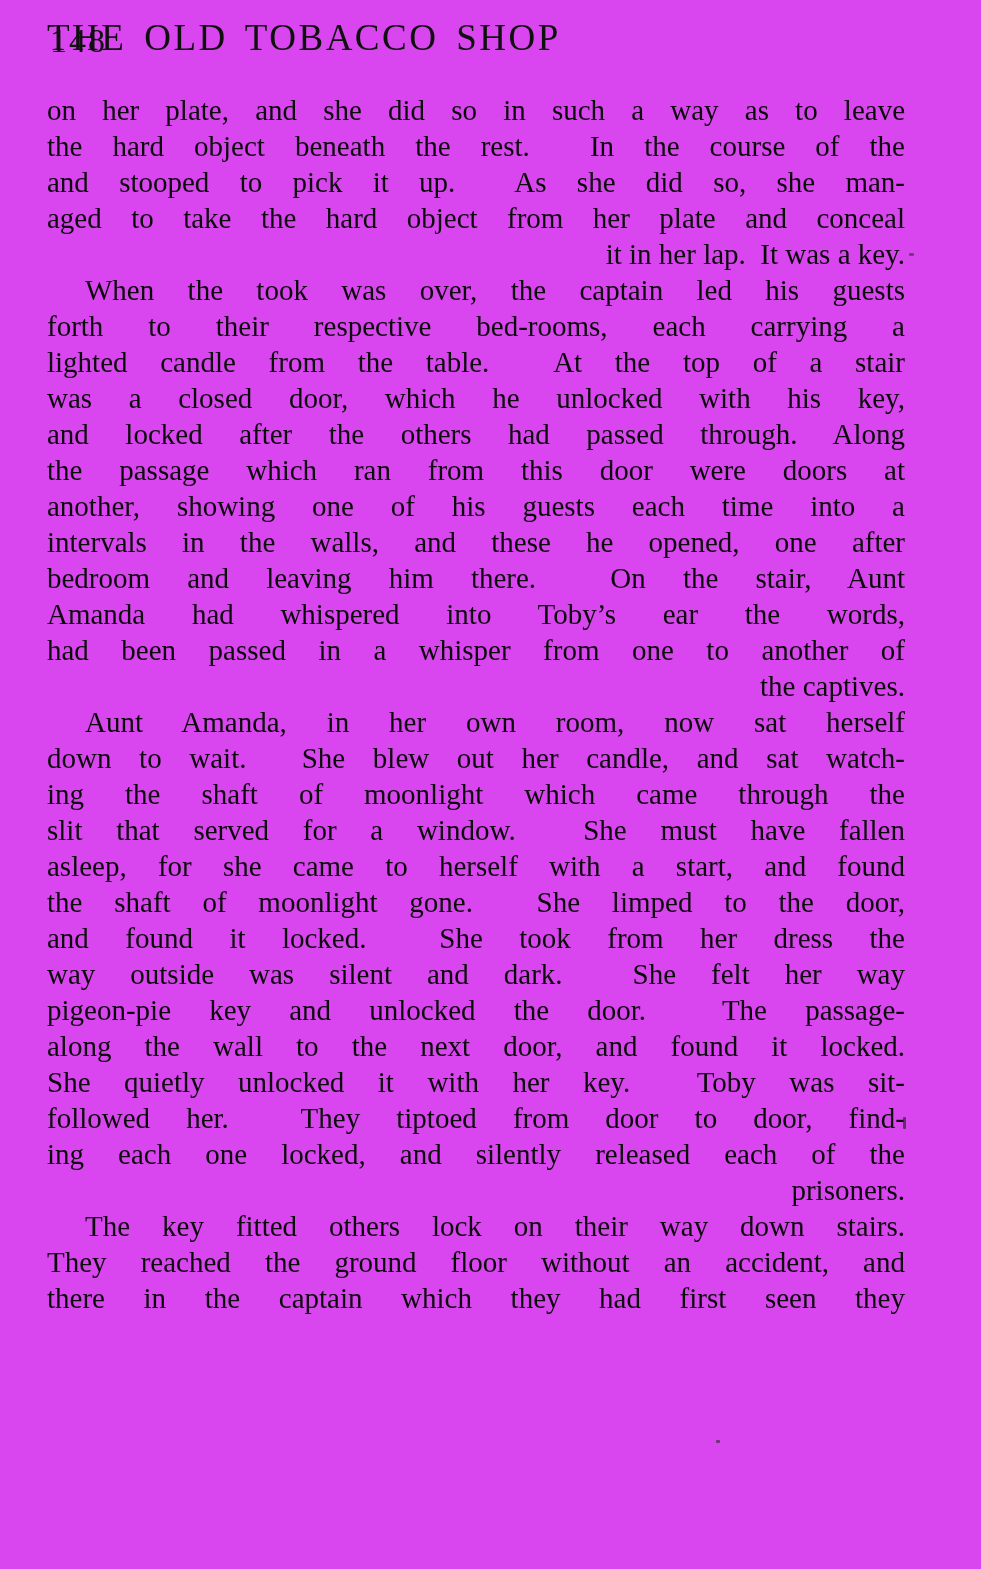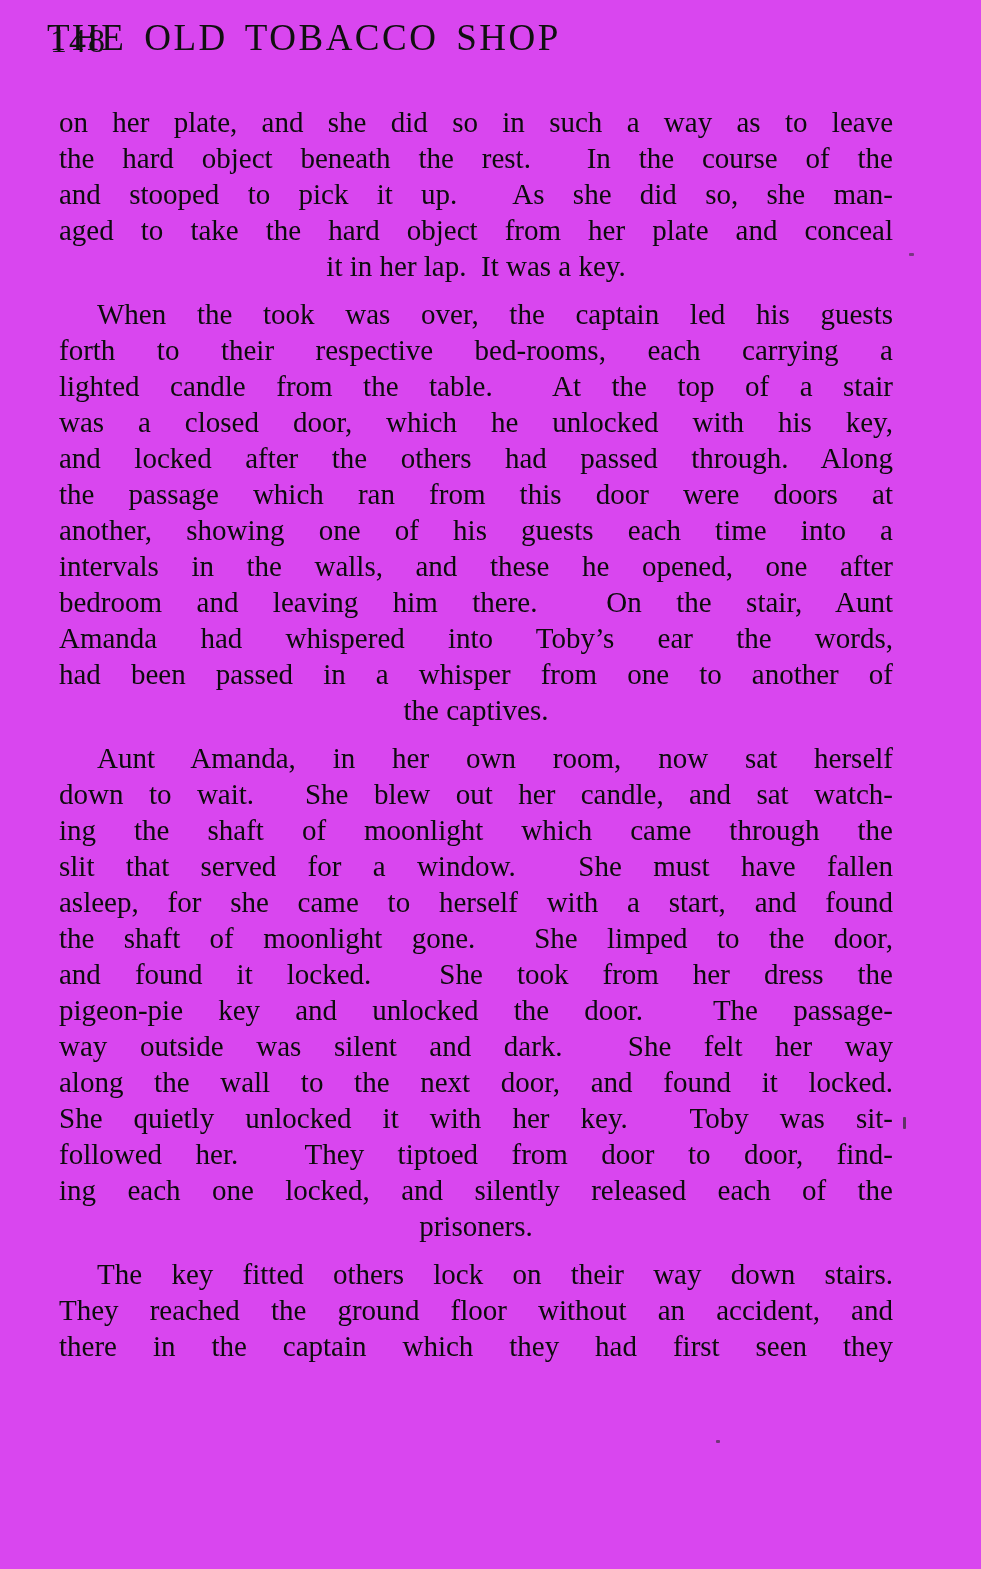--- a/index.html
+++ b/index.html
@@ -44,29 +44,29 @@
     white-space: nowrap;
   }
   .text-block {
     position: absolute;
     top: 92px;
     left: 47px;
     width: 858px;
     font-size: 29px;
     line-height: 36px;
   }
-  .paragraph { margin: 12px; }
+  .paragraph { margin: 0; }
   .line {
     white-space: pre-wrap;
     text-align: justify;
     text-align-last: justify;
     color: #0c0c0c;
   }
   .line.no-stretch {
-    text-align: center;
+    text-align: right;
     text-align-last: auto;
   }
   .line.indented { text-indent: 38px; }
   .scan-artifact {
     position: absolute;
     background: #2a2a2a;
     border-radius: 1px;
   }
   .artifact-tick-1 { left: 909px; top: 253px; width: 5px; height: 3px; opacity: .55; }
   .artifact-tick-2 { left: 903px; top: 1117px; width: 3px; height: 12px; opacity: .7; }
@@ -105,22 +105,22 @@
         <div class="line no-stretch">the captives.</div>
       </div>
       <div class="paragraph">
         <div class="line indented">Aunt Amanda, in her own room, now sat herself</div>
         <div class="line">down to wait.  She blew out her candle, and sat watch-</div>
         <div class="line">ing the shaft of moonlight which came through the</div>
         <div class="line">slit that served for a window.  She must have fallen</div>
         <div class="line">asleep, for she came to herself with a start, and found</div>
         <div class="line">the shaft of moonlight gone.  She limped to the door,</div>
         <div class="line">and found it locked.  She took from her dress the</div>
+        <div class="line">way outside was silent and dark.  She felt her way</div>
         <div class="line">pigeon-pie key and unlocked the door.  The passage-</div>
-        <div class="line">way outside was silent and dark.  She felt her way</div>
         <div class="line">along the wall to the next door, and found it locked.</div>
         <div class="line">She quietly unlocked it with her key.  Toby was sit-</div>
         <div class="line">followed her.  They tiptoed from door to door, find-</div>
         <div class="line">ing each one locked, and silently released each of the</div>
         <div class="line no-stretch">prisoners.</div>
       </div>
       <div class="paragraph">
         <div class="line indented">The key fitted others lock on their way down stairs.</div>
         <div class="line">They reached the ground floor without an accident, and</div>
         <div class="line">there in the captain which they had first seen they</div>

